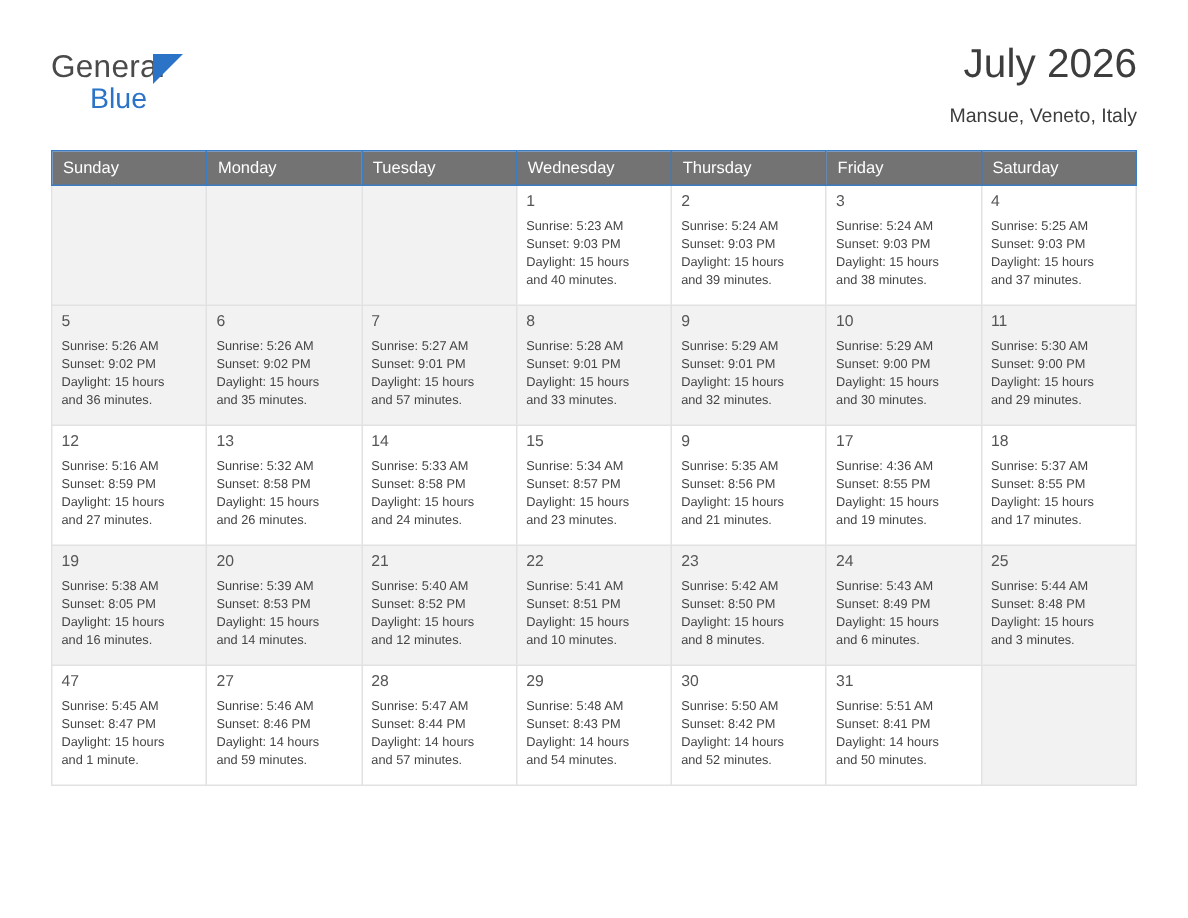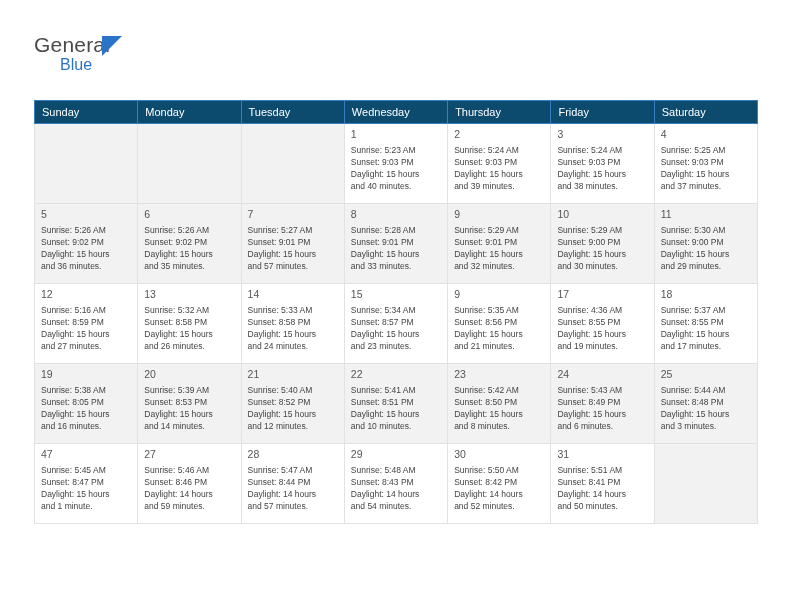--- a/index.html
+++ b/index.html
@@ -32,21 +32,21 @@
     line-height: 1;
     position: relative;
     padding-top: 6px;
   }
   .logo-general {
     font-size: 21px;
     color: #4a4a4a;
     letter-spacing: .2px;
   }
   .logo-blue {
-    font-size: 16px;
+    font-size: 19px;
     color: #2a73c7;
     display: block;
     margin-top: 2px;
     margin-left: 26px;
   }
   .logo-tri {
     position: absolute;
     top: 8px;
     right: -12px;
     width: 0;
@@ -68,21 +68,21 @@
     margin-top: 11px;
   }
   
   table.cal {
     width: 724px;
     border-collapse: collapse;
     table-layout: fixed;
     margin-top: 10px;
   }
   table.cal th {
-    background: #0c4a6e;
+    background: #737373;
     color: #ffffff;
     font-size: 11px;
     font-weight: normal;
     text-align: left;
     padding: 5px 0 5px 7px;
     border: 1px solid #3a7dc4;
   }
   table.cal td {
     border: 1px solid #e2e2e2;
     vertical-align: top;
@@ -111,20 +111,24 @@
 </head>
 <body>
 
 <div class="page">
 
   <div class="header">
     <div class="logo">
       <span class="logo-general">General</span>
       <span class="logo-tri"></span>
       <span class="logo-blue">Blue</span>
+    </div>
+    <div class="titles">
+      <div class="month-title">July 2026</div>
+      <div class="location">Mansue, Veneto, Italy</div>
     </div>
   </div>
 
   <table class="cal">
     <thead>
       <tr>
         <th>Sunday</th>
         <th>Monday</th>
         <th>Tuesday</th>
         <th>Wednesday</th>

